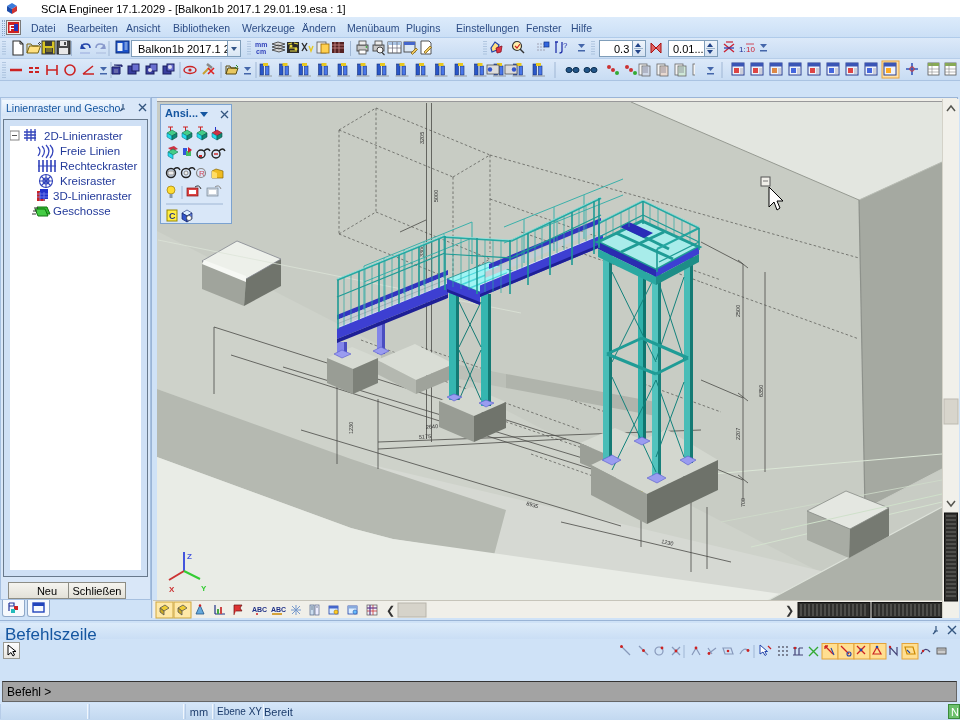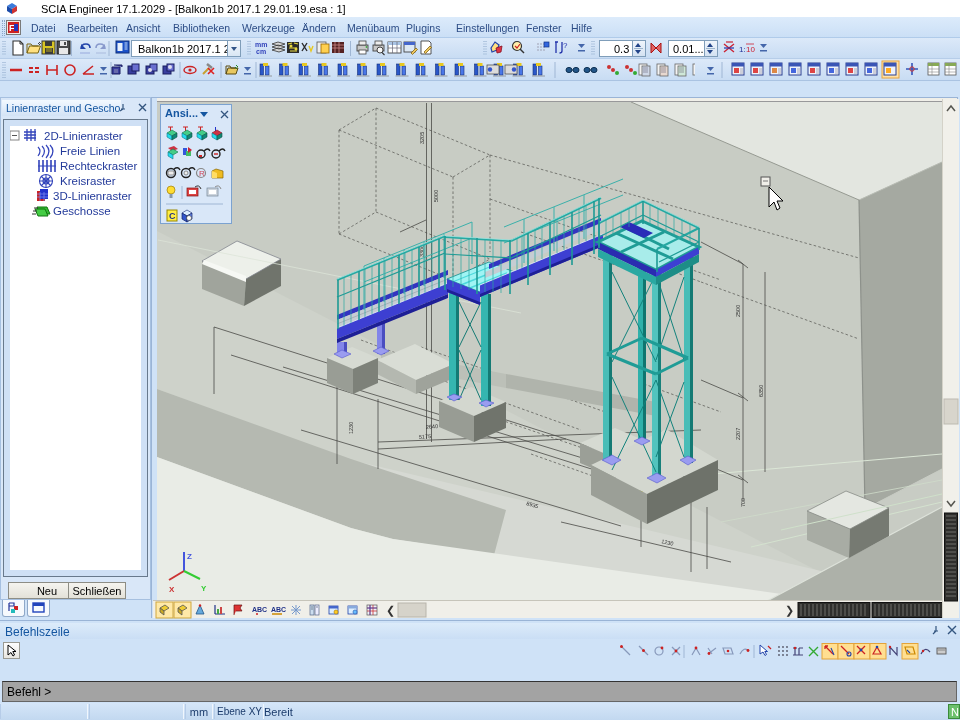--- a/index.html
+++ b/index.html
@@ -23,21 +23,21 @@
 #lptree { position:absolute; left:2px; top:21px; width:145px; height:458px; background:#cfe0f5; border:1px solid #68798c; }
 .btn { position:absolute; height:17px; background:linear-gradient(#f5f4ef,#e3e1d8); border:1px solid #8d8d85; font-size:11px; color:#000; text-align:center; padding-top:2px; }
 
 #vp { left:151px; top:97px; width:807px; height:521px; background:#f0efe9; border:1px solid #9ab4d6; }
 #scene { position:absolute; left:5px; top:3px; width:785px; height:499px; background:#c8ccc4; border-top:1px solid #98989a; }
 #vbtb { position:absolute; left:1px; top:502px; width:789px; height:18px; background:#f0efe9; border-top:1px solid #c6c4ba; }
 
 #vsb { position:absolute; left:790px; top:1px; width:16px; height:519px; background:#f1f0ea; border-left:1px solid #d4d2c8; }
 
 #cmd { left:0; top:620px; width:960px; height:83px; background:#cfe2f7; border-top:1px solid #9ab4d6; }
-#cmdhead { position:absolute; left:0; top:2px; width:960px; height:16px; background:linear-gradient(#dcebfa,#cadef5); color:#1556a0; font-size:12px; padding:2px 0 0 5px; }
+#cmdhead { position:absolute; left:0; top:2px; width:960px; height:16px; background:linear-gradient(#dcebfa,#cadef5); color:#1556a0; font-size:17px; padding:2px 0 0 5px; }
 #cmdinput { position:absolute; left:2px; top:60px; width:955px; height:21px; background:#a3a3a3; border:1px solid #666; border-top:1px solid #333; font-size:12px; color:#000; padding:3px 0 0 4px; }
 
 #status { left:0; top:703px; width:960px; height:17px; background:linear-gradient(#d5e6f8,#c2d8f0); font-size:11px; color:#1b3b6b; }
 .scell { position:absolute; top:1px; height:15px; border-left:1px solid #b6cce8; border-right:1px solid #f0f6fd; }
 svg { display:block; }
 </style>
 </head>
 <body>
 <div id="app">
 

